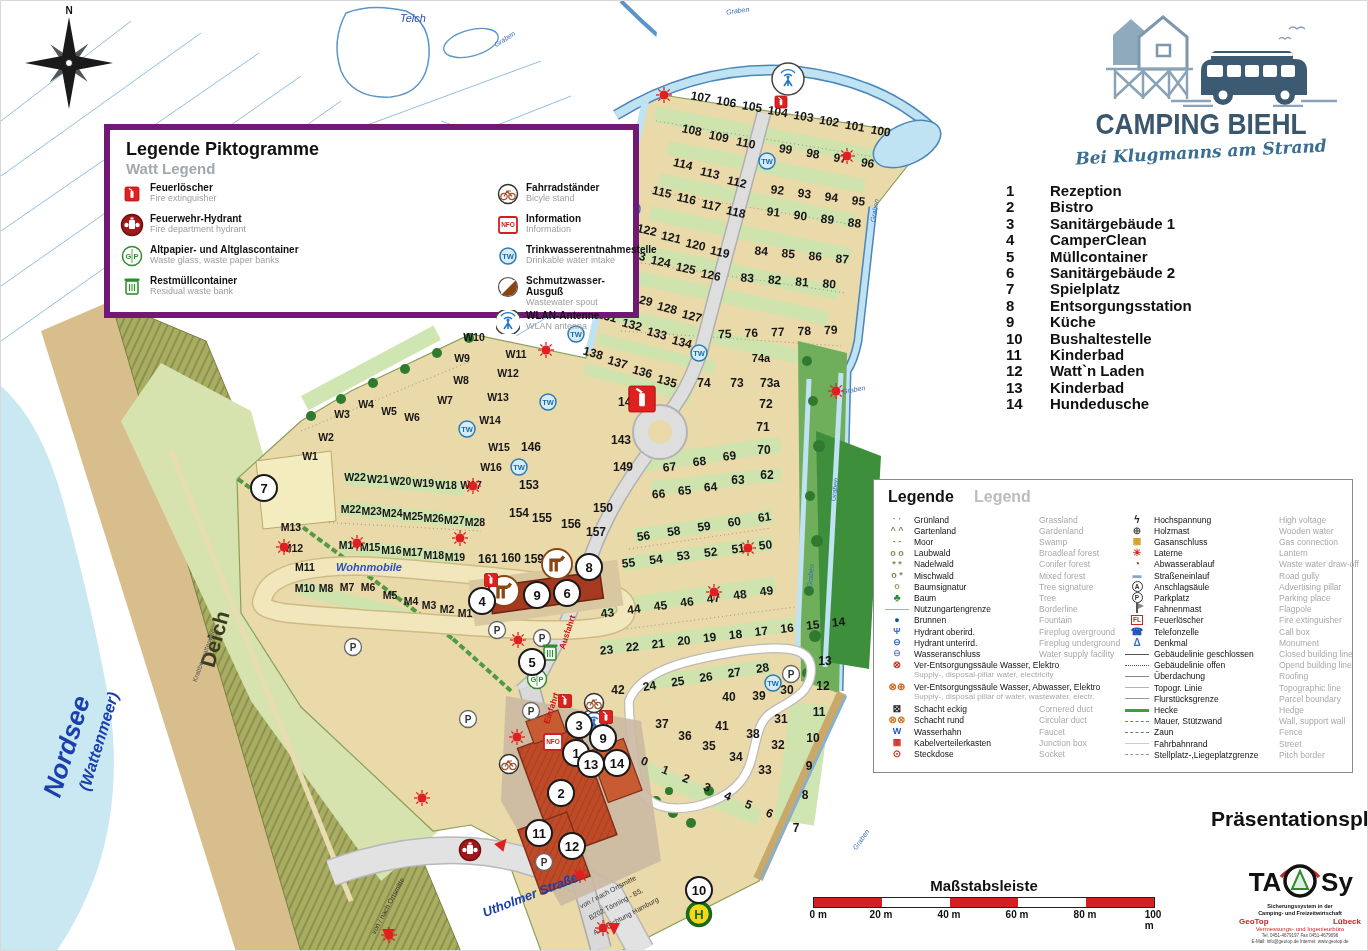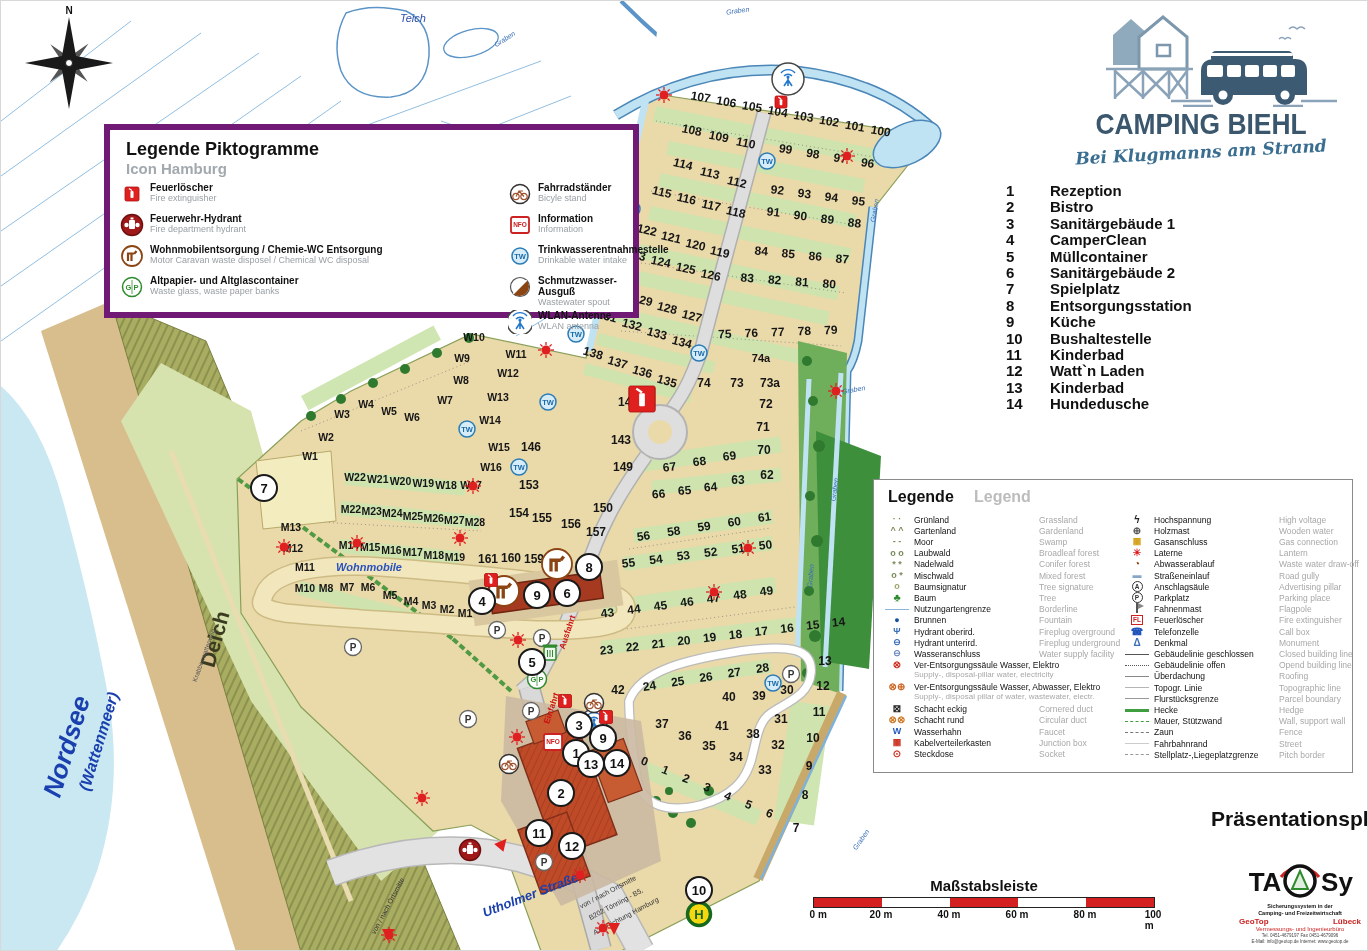--- a/index.html
+++ b/index.html
@@ -6,21 +6,21 @@
   body{width:1368px;height:951px;position:relative;overflow:hidden;
        font-family:"Liberation Sans",sans-serif;border:1px solid #d8d8d8;box-sizing:border-box;}
   svg text{font-family:"Liberation Sans",sans-serif;}
   .panel{position:absolute;background:#fff;}
   
   #icon-legend{left:103px;top:123px;width:523px;height:182px;border:6px solid #701a75;}
   #icon-legend h1{margin:9px 0 0 16px;font-size:18px;color:#111;}
   #icon-legend h2{margin:0 0 0 16px;font-size:15px;color:#a2a9ae;font-weight:bold;}
   .il-col{position:absolute;top:52px;}
   .il-col.left{left:10px;width:270px;}
-  .il-col.right{left:398px;width:145px;}
+  .il-col.right{left:386px;width:145px;}
   .il-row{display:flex;align-items:flex-start;margin-bottom:3px;min-height:23px;}
   .il-ic{width:30px;flex:0 0 30px;}
   .il-de{font-size:10px;font-weight:bold;color:#111;line-height:11px;}
   .il-en{font-size:9px;color:#9aa0a5;line-height:10px;}
   
   #main-legend{left:872px;top:478px;width:478px;height:292px;border:1px solid #8a8a8a;}
   #main-legend .ti{position:absolute;left:14px;top:8px;font-size:16px;font-weight:bold;color:#111;}
   #main-legend .ti2{position:absolute;left:100px;top:8px;font-size:16px;font-weight:bold;color:#bcbcbc;}
   .ml-row{position:absolute;display:flex;align-items:center;height:11px;}
   .ml-ic{width:34px;flex:0 0 34px;text-align:center;font-size:9px;line-height:9px;}
@@ -844,21 +844,21 @@
       <polygon points="68,16 75,55 112,62 75,69 68,108 61,69 24,62 61,55" fill="#555"></polygon>
     </g>
     <polygon points="68,16 75,55 112,62 75,69 68,108 61,69 24,62 61,55" fill="#1a1a1a"></polygon>
     <circle cx="68" cy="62" r="3.5" fill="#fff" stroke="#1a1a1a"></circle>
     <text id="compass-n" x="68" y="13" text-anchor="middle" font-size="10" font-weight="bold" fill="#111">N</text>
   </g>
 </svg>
 
 <div id="icon-legend" class="panel">
   <h1>Legende Piktogramme</h1>
-  <h2>Icon Hamburg</h2>
+  <h2>Watt Legend</h2>
   <div class="il-col left" id="il-left">
       <div class="il-row">
         <span class="il-ic"><svg width="24" height="24" viewBox="-12 -12 24 24">
             <g>
               <rect x="-7" y="-7" width="14" height="14" rx="1.5" fill="#e01f1f" stroke="#b01010" stroke-width="0.8"></rect>
               <rect x="-1.54" y="-3.08" width="3.08" height="7" rx="1" fill="#fff"></rect>
               <path d="M0,-3.5 L-3.08,-5.6000000000000005" stroke="#fff" stroke-width="1.26" fill="none"></path>
             </g>
           </svg></span>
         <div>
@@ -877,40 +877,41 @@
             </g>
           </svg></span>
         <div>
           <div class="il-de">Feuerwehr-Hydrant</div>
           <div class="il-en">Fire department hydrant</div>
         </div>
       </div>
       <div class="il-row">
         <span class="il-ic"><svg width="24" height="24" viewBox="-12 -12 24 24">
             <g>
-              <circle r="10" fill="#fff" stroke="#8b4513" stroke-width="1.8"></circle>
-              <path d="M-4,5 L-4,-2.5 L2.5,-2.5 M-0.5,-2.5 L-0.5,5 M2.5,-2.5 L4.5,-5" stroke="#8b4513" stroke-width="2.2" fill="none"></path>
-            </g>
-          </svg></span>
-        <div>
-          <div class="il-de">Wohnmobilentsorgung  / Chemie-WC Entsorgung</div>
-          <div class="il-en">Motor Caravan waste disposel  / Chemical WC disposal</div>
-        </div>
-      </div>
-      <div class="il-row">
-        <span class="il-ic"><svg width="24" height="24" viewBox="-12 -12 24 24">
-            <g>
               <circle r="9.5" fill="#fff" stroke="#2e8b2e" stroke-width="1.5"></circle>
               <line y1="-7" y2="7" stroke="#2e8b2e" stroke-width="0.8"></line>
               <text y="2.8" font-size="7.5" font-weight="bold" fill="#2e8b2e" text-anchor="middle">G P</text>
             </g>
           </svg></span>
         <div>
           <div class="il-de">Altpapier- und  Altglascontainer</div>
           <div class="il-en">Waste glass, waste paper banks</div>
+        </div>
+      </div>
+      <div class="il-row">
+        <span class="il-ic"><svg width="24" height="24" viewBox="-12 -12 24 24">
+            <g>
+              <rect x="-6" y="-6" width="12" height="13" rx="1.5" fill="#eef7ee" stroke="#2e8b2e" stroke-width="1.5"></rect>
+              <path d="M-2.5,-3 L-2.5,4 M0,-3 L0,4 M2.5,-3 L2.5,4" stroke="#2e8b2e" stroke-width="1" fill="none"></path>
+              <rect x="-7.5" y="-8.5" width="15" height="2.5" rx="1" fill="#2e8b2e"></rect>
+            </g>
+          </svg></span>
+        <div>
+          <div class="il-de">Restmüllcontainer</div>
+          <div class="il-en">Residual waste bank</div>
         </div>
       </div>
     </div>
   <div class="il-col right" id="il-right">
       <div class="il-row">
         <span class="il-ic"><svg width="24" height="24" viewBox="-12 -12 24 24">
             <g>
               <circle r="9.5" fill="#fff" stroke="#333" stroke-width="1.5"></circle>
               <circle cx="-4" cy="2.5" r="3.2" fill="none" stroke="#a0522d" stroke-width="1.2"></circle>
               <circle cx="4" cy="2.5" r="3.2" fill="none" stroke="#a0522d" stroke-width="1.2"></circle>

